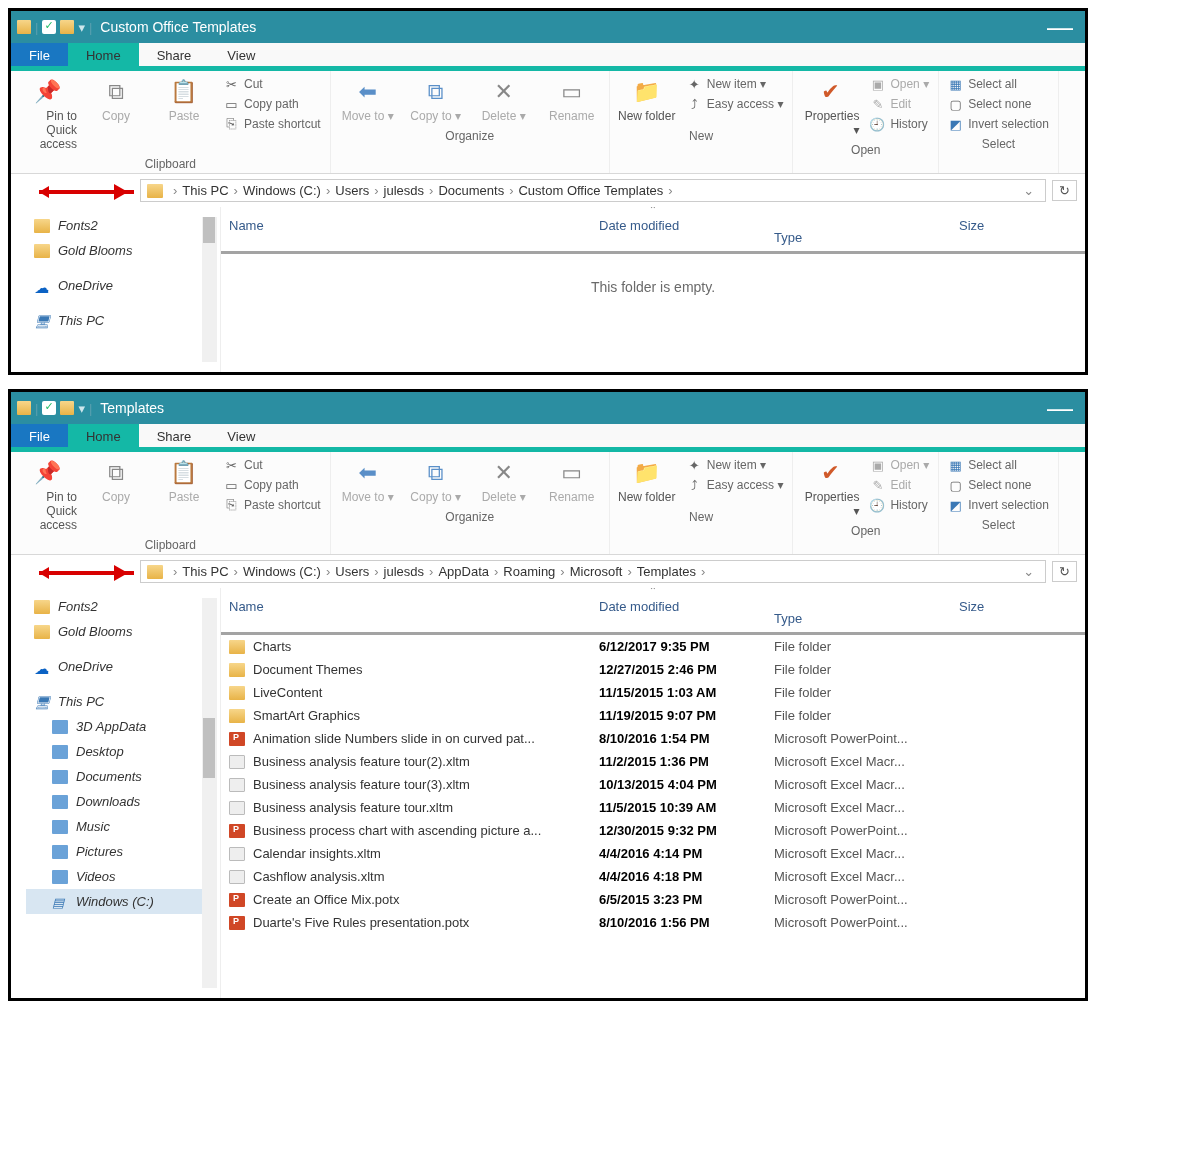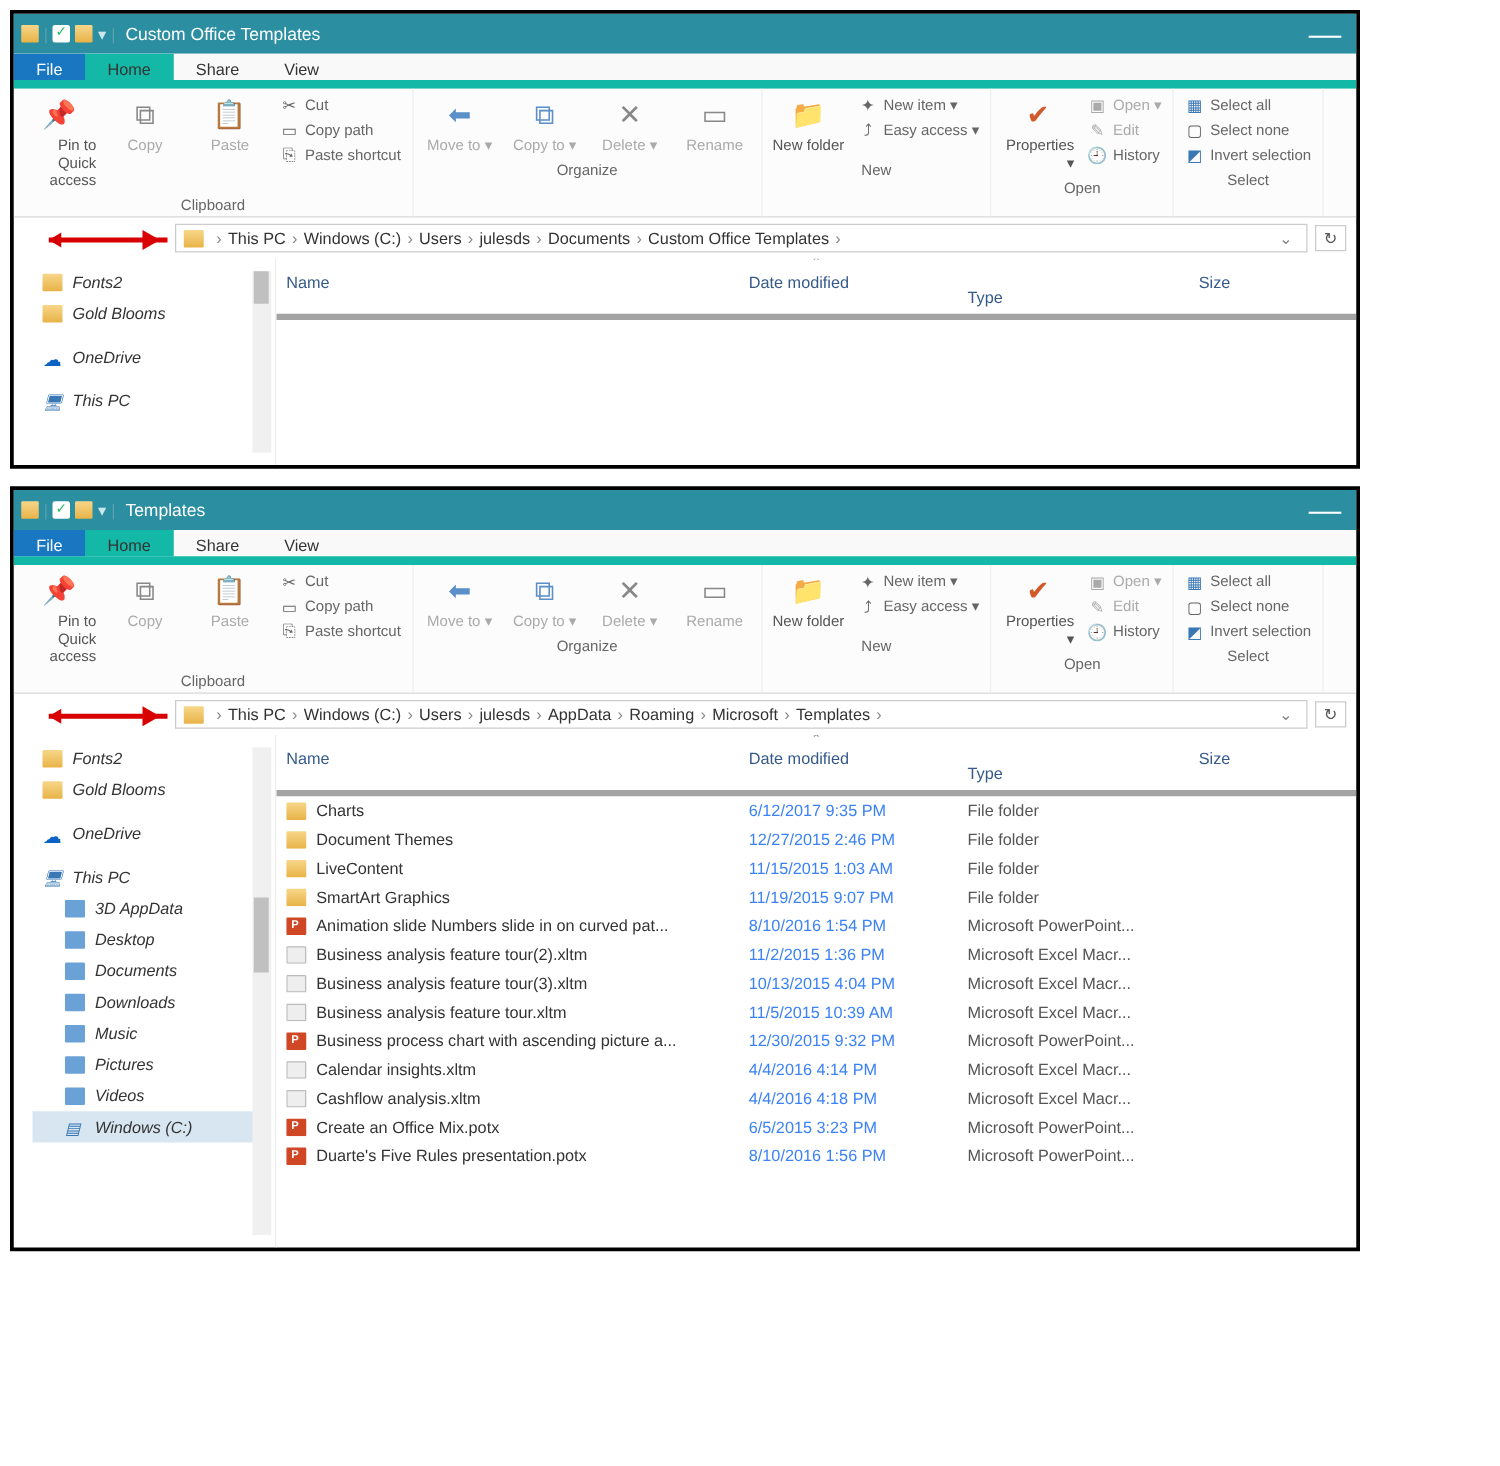--- a/index.html
+++ b/index.html
@@ -7,21 +7,21 @@
     .window { border: 3px solid #000; margin-bottom: 14px; overflow: hidden; width: 1080px; }
     .titlebar { display: flex; align-items: center; background: #2b8ea1; height: 32px; padding: 0 6px; color: white; }
     .titlebar .ticons { display: flex; gap: 4px; align-items: center; margin-right: 8px; }
     .tbicon { width: 14px; height: 14px; display: inline-block; }
     .tbicon.fold { background: linear-gradient(#f7d68a,#e8b347); border-radius: 1px; }
     .tbicon.check { background: #fff; border-radius: 2px; position: relative; }
     .tbicon.check::after { content:"✓"; color:#2b6; position:absolute; font-size:11px; left:2px; top:-1px;}
     .titlebar .title { font-size: 14px; }
     .titlebar .spacer { flex: 1; }
     .titlebar .min { font-size: 26px; padding-right: 6px; line-height: 0; }
-    .tabs { display: flex; align-items: stretch; height: 28px; background: #f9f9f9; border-bottom: 7px solid #14b8a6; }
+    .tabs { display: flex; align-items: stretch; height: 28px; background: #f9f9f9; border-bottom: 5px solid #14b8a6; }
     .tabs .tab { padding: 5px 18px; font-size: 13px; cursor: default; color: #333; }
     .tabs .tab.file { background: #1977c2; color: #fff; }
     .tabs .tab.active { background: #14b8a6; }
     .ribbon { display: flex; border-bottom: 1px solid #d8d8d8; background: #fcfcfc; }
     .rgroup { border-right: 1px solid #eee; padding: 4px 6px 2px 6px; display: flex; flex-direction: column; align-items: center; }
     .rgroup .rrow { display: flex; align-items: flex-start; gap: 6px; }
     .rgroup .glabel { text-align: center; font-size: 12px; color: #666; margin-top: 4px; }
     .big { display:flex; flex-direction:column; align-items:center; width: 62px; padding: 2px; color:#555; cursor: default; }
     .big .bicon { width:34px; height:30px; margin-bottom:2px; display:flex; align-items:center; justify-content:center; font-size:22px; color:#888;}
     .big span { font-size:12px; text-align:right; line-height:14px;}
@@ -45,30 +45,30 @@
     .nav .ni .nic.fold{ background:linear-gradient(#f7d68a,#e8b347); border-radius:1px; }
     .nav .ni .nic.od::before{ content:"☁"; color:#0b62c4; font-size:15px;}
     .nav .ni .nic.pc::before{ content:"🖥"; font-size:13px; color:#3a78b5;}
     .nav .ni .nic.drv::before{ content:"▤"; color:#3a78b5;}
     .nav .ni.sel { background:#d8e6f2; }
     .nav .ni.sub { padding-left:26px; }
     .nav .ni .nic.blue{ background:#6aa2d8; border-radius:1px; }
     .nav .scroll { position:absolute; top:10px; right:3px; bottom:10px; width:15px; background:#f0f0f0;}
     .nav .scroll .thumb{ position:absolute; top:0px; left:1px; width:12px; height:26px; background:#c0c0c0;}
     .list { flex:1; display:flex; flex-direction:column; overflow:hidden; }
-    .cols { display:flex; border-bottom:5px solid #a3a3a3; color:#355a8a; font-size:13px; padding:6px 8px;}
+    .cols { display:flex; border-bottom:3px solid #a3a3a3; color:#355a8a; font-size:13px; padding:6px 8px;}
     .cols .c1{ width:370px; }
     .cols .c2{ width:175px; }
     .cols .c3{ width:185px;margin-top:12px; }
     .cols .c4{ width:50px; }
     .rows { flex:1; }
     .empty { text-align:center; color:#6a6a6a; font-size:14px; padding-top:25px; }
     .row { display:flex; padding:4px 8px; font-size:13px; align-items:center; }
     .row .c1{ width:370px; display:flex; align-items:center; gap:8px; white-space:nowrap; overflow:hidden; text-overflow:ellipsis;}
-    .row .c2{ width:175px; color:#3b82f6; }
+    .row .c2{ width:175px; color:#000000;font-weight:bold; }
     .row .c3{ width:185px; color:#555; white-space:nowrap; overflow:hidden; text-overflow:ellipsis;}
     .row .fic{ width:16px; height:14px; flex-shrink:0;}
     .row .fic.fold{ background:linear-gradient(#f7d68a,#e8b347); border-radius:1px;}
     .row .fic.ppt{ background:#d04726; border-radius:1px; position:relative;}
     .row .fic.ppt::after{content:"P"; color:#fff; font-size:9px; position:absolute; left:4px; top:0px; font-weight:bold;}
     .row .fic.xls{ background:#eee; border:1px solid #bbb; border-radius:1px;}
     .sortcaret{ width:100%; text-align:center; color:#888; font-size:10px; margin-top:-3px; height:8px;}
     .disabled{ color:#aaa;}
   </style>
 </head>
@@ -258,20 +258,23 @@
           </div>
       </div>
       <div class="list">
         <div class="sortcaret">⌃</div>
         <div class="cols">
           <div class="c1">Name</div>
           <div class="c2">Date modified</div>
           <div class="c3">Type</div>
           <div class="c4">Size</div>
         </div>
+        <div class="rows">
+          <div class="empty">This folder is empty.</div>
+        </div>
       </div>
     </div>
   </div>
   <div class="window tall">
     <div class="titlebar">
       <div class="ticons">
         <span class="tbicon fold"></span>
         <span style="color:#5aa0b0">|</span>
         <span class="tbicon check"></span>
         <span class="tbicon fold"></span>

